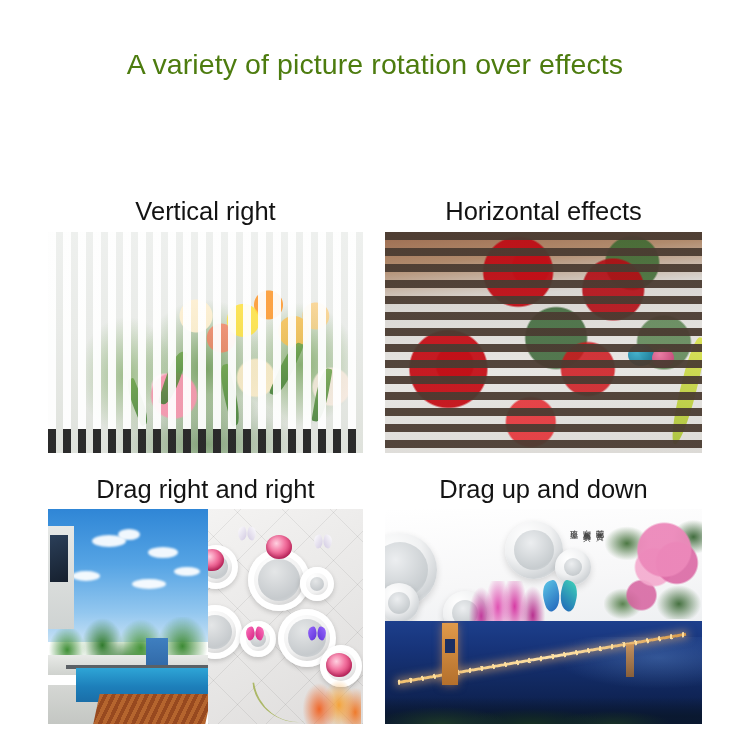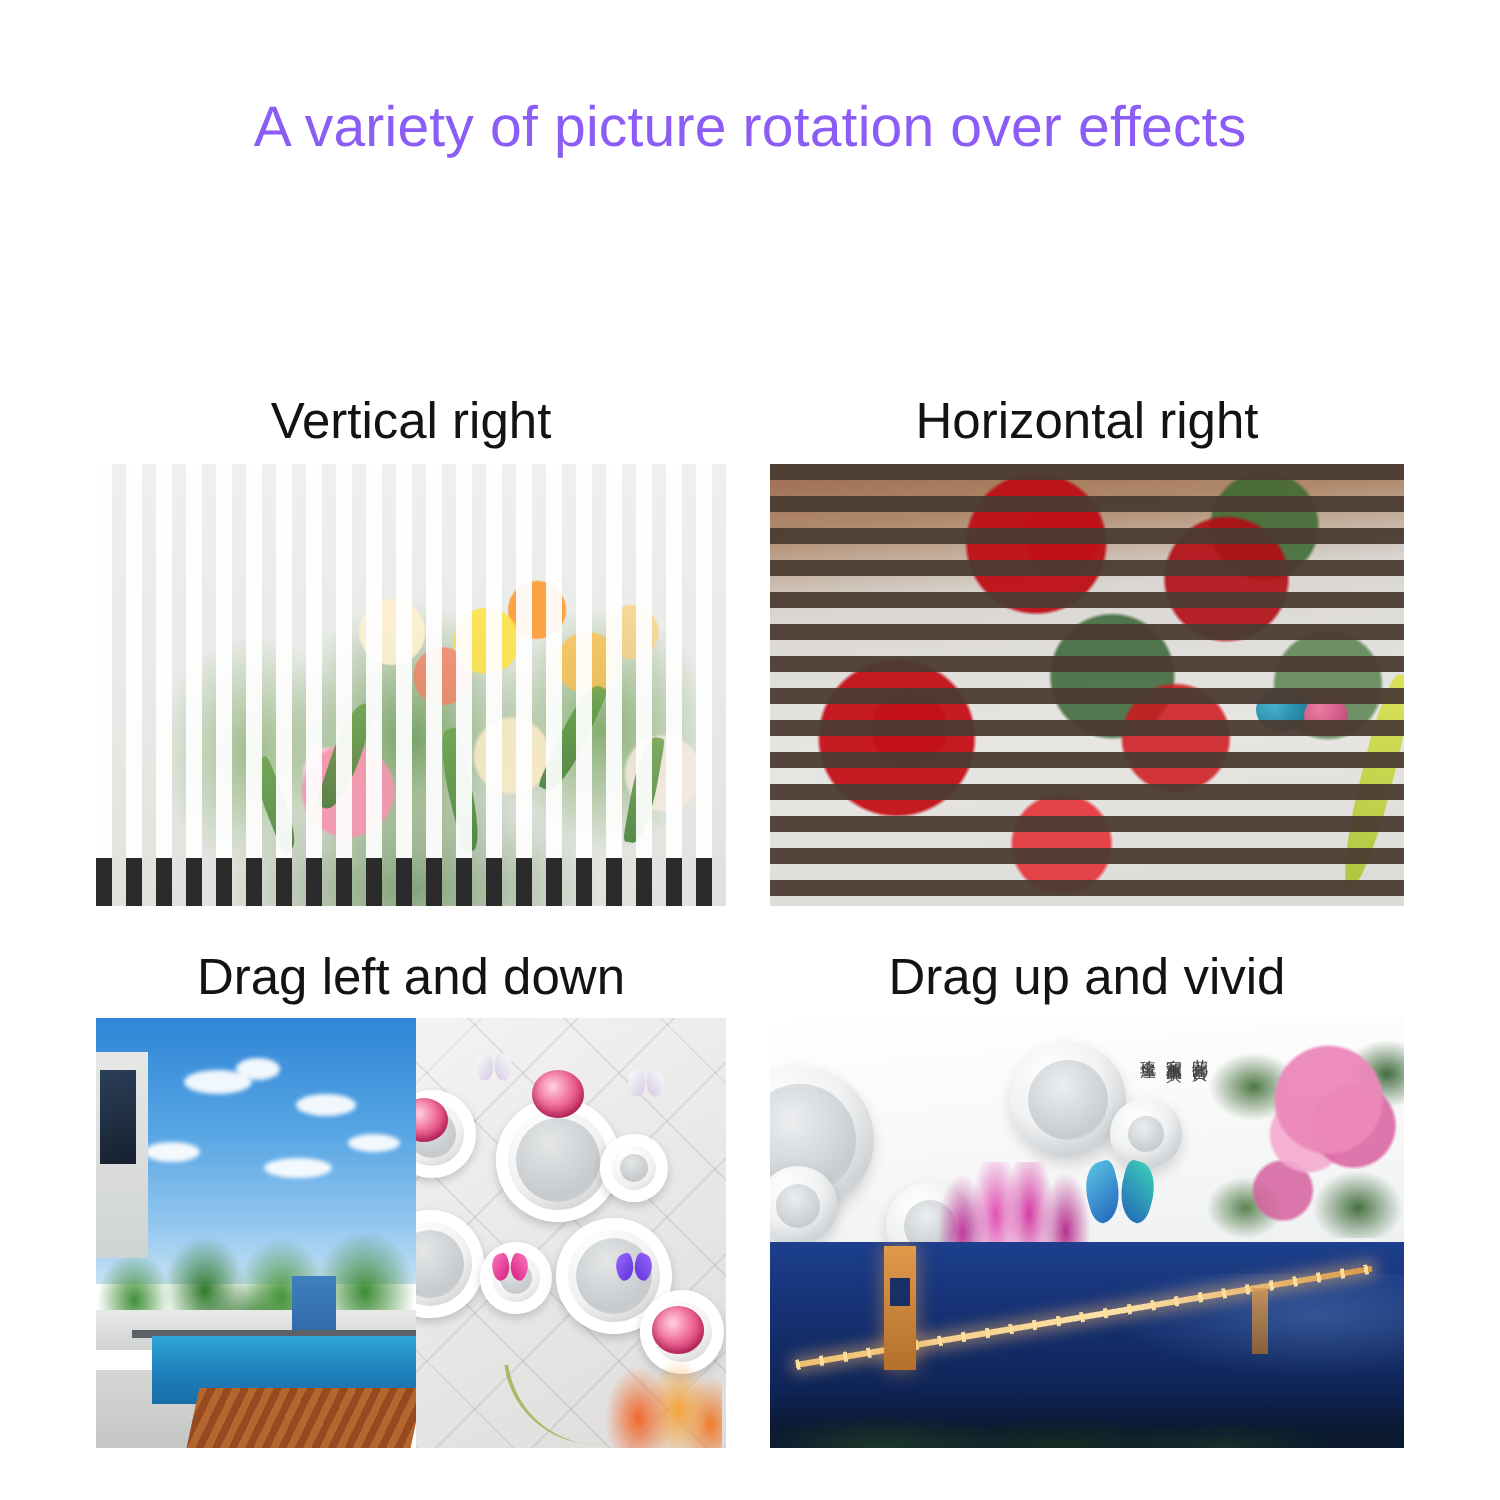--- a/index.html
+++ b/index.html
@@ -28,21 +28,21 @@
     top: 44px;
     width: 750px;
     text-align: center;
     color: #141414;
   }
   .headline-line {
     display: block;
     font-size: 28.5px;
     line-height: 41px;
     letter-spacing: 0.1px;
-    color: #8b5cf6;
+    color: #4d7c0f;
     white-space: nowrap;
   }
 
   
   .section-label {
     position: absolute;
     font-size: 25.5px;
     line-height: 30px;
     color: #131313;
     text-align: center;
@@ -380,33 +380,33 @@
       <div class="leaf" style="left:118px;top:118px;width:14px;height:56px;transform:rotate(18deg);"></div>
       <div class="leaf" style="left:176px;top:132px;width:12px;height:62px;transform:rotate(-14deg);"></div>
       <div class="leaf" style="left:232px;top:108px;width:13px;height:58px;transform:rotate(24deg);"></div>
       <div class="leaf" style="left:84px;top:146px;width:11px;height:48px;transform:rotate(-22deg);"></div>
       <div class="leaf" style="left:268px;top:136px;width:12px;height:54px;transform:rotate(10deg);"></div>
     </div>
     <div class="blind-vert"></div>
     <div class="blind-vert-dark"></div>
   </div>
 
-  <div class="section-label" id="label-horizontal">Horizontal right</div>
+  <div class="section-label" id="label-horizontal">Horizontal effects</div>
 
   <div class="panel" id="panel-horizontal">
     <div class="scene">
       <div class="rosebg"></div>
       <div class="teal-ball"></div>
       <div class="pink-ball"></div>
       <div class="ribbon"></div>
     </div>
     <div class="blind-horz"></div>
   </div>
 
-  <div class="section-label" id="label-dragh">Drag left and down</div>
+  <div class="section-label" id="label-dragh">Drag right and right</div>
 
   <div class="panel" id="panel-dragh">
 
     <div class="pool-scene">
       <div class="sky"></div>
       <div class="cloud" style="left:44px;top:26px;width:34px;height:12px;"></div>
       <div class="cloud" style="left:70px;top:20px;width:22px;height:11px;"></div>
       <div class="cloud" style="left:100px;top:38px;width:30px;height:11px;"></div>
       <div class="cloud" style="left:126px;top:58px;width:26px;height:9px;"></div>
       <div class="cloud" style="left:24px;top:62px;width:28px;height:10px;"></div>
@@ -452,21 +452,21 @@
       <div class="butterfly bf-purple" style="left:100px;top:118px;">
           <span></span>
           <span></span>
         </div>
 
       <div class="stem"></div>
       <div class="tulip"></div>
     </div>
   </div>
 
-  <div class="section-label" id="label-dragv">Drag up and vivid</div>
+  <div class="section-label" id="label-dragv">Drag up and down</div>
 
   <div class="panel" id="panel-dragv">
 
     <div class="dragv-top">
       <div class="sphere" style="left:-22px;top:24px;width:74px;height:74px;"></div>
       <div class="sphere" style="left:120px;top:12px;width:58px;height:58px;"></div>
       <div class="sphere" style="left:170px;top:40px;width:36px;height:36px;"></div>
       <div class="sphere" style="left:58px;top:82px;width:44px;height:44px;"></div>
       <div class="sphere" style="left:-6px;top:74px;width:40px;height:40px;"></div>
 

